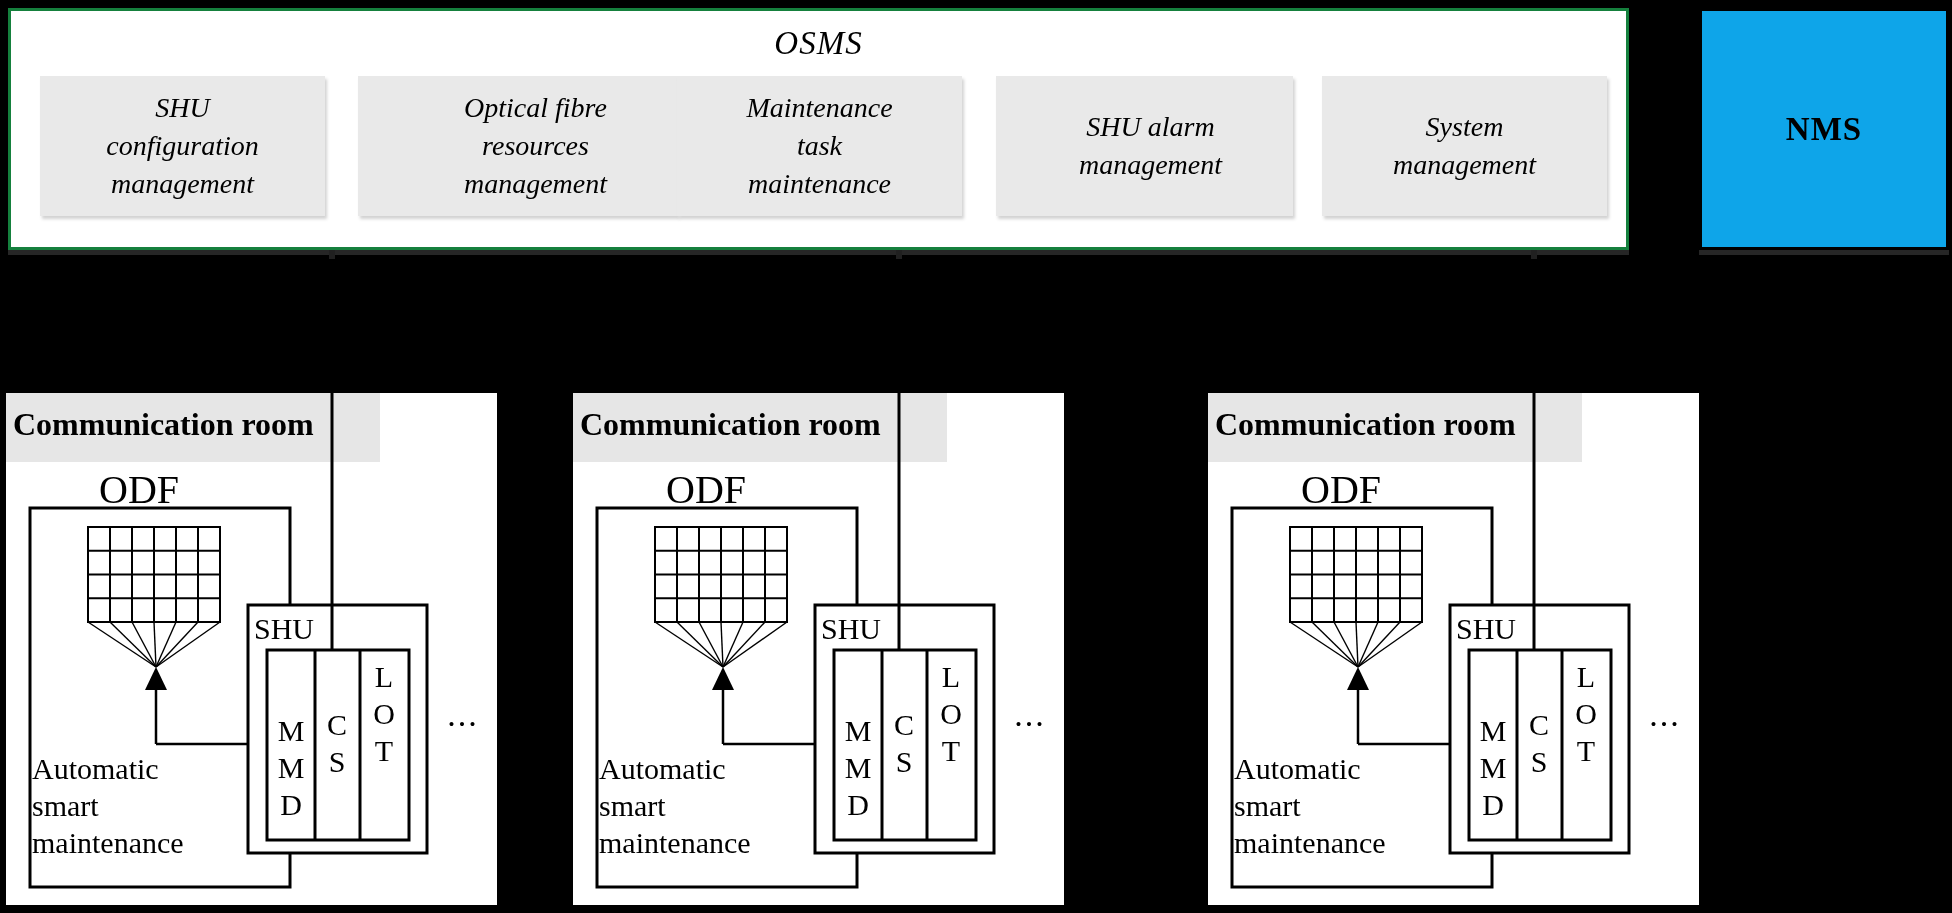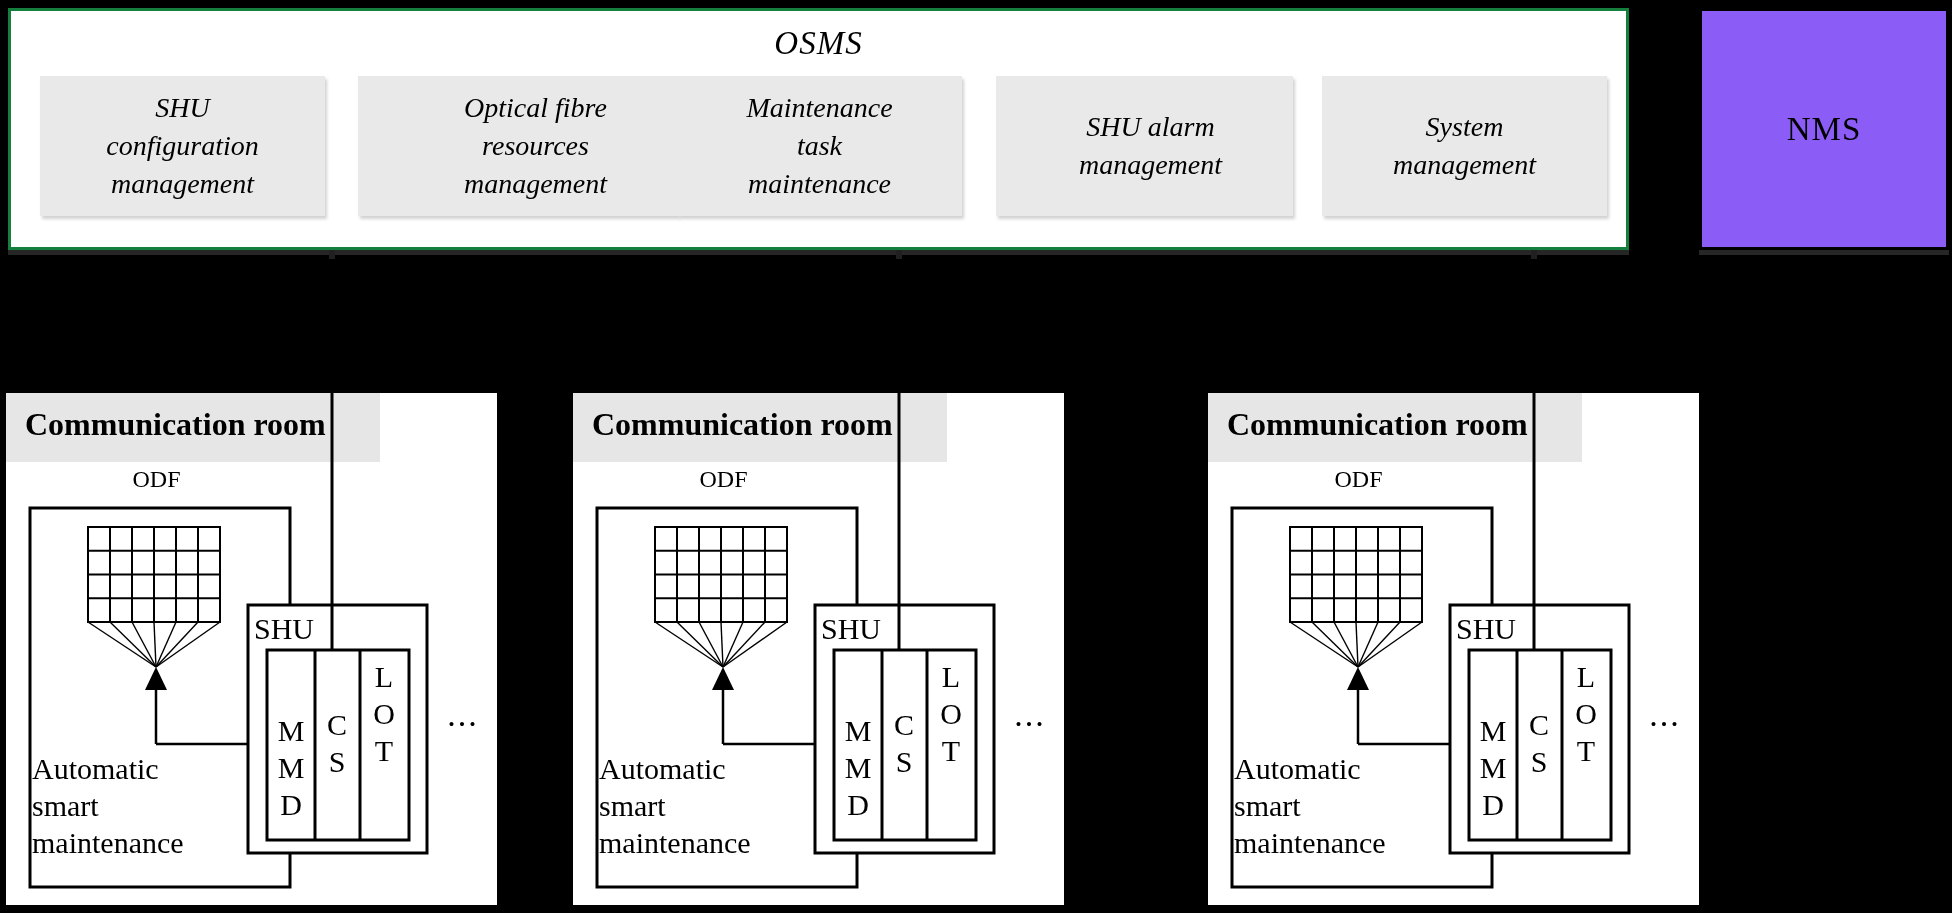--- a/index.html
+++ b/index.html
@@ -24,42 +24,42 @@
     top:65px;width:285px;height:140px;background:#e9e9e9;
     box-shadow:2px 3px 3px #d2d2d2;
     display:flex;align-items:center;justify-content:center;text-align:center;
     font-size:28px;line-height:38px;white-space:pre-line;
   }
   .tile1{left:29px;} .tile2{left:347px;padding-left:35px;} .tile3{left:666px;}
   .tile4{left:985px;padding-left:12px;} .tile5{left:1303px;margin-left:8px;}
 
   .nms-box{
     left:1699px;top:8px;width:250px;height:242px;
-    background:#8b5cf6;border:3px solid #000;box-sizing:border-box;
+    background:#0ea5e9;border:3px solid #000;box-sizing:border-box;
     display:flex;align-items:center;justify-content:center;
-    font-size:33px;letter-spacing:1px;
+    font-size:33px;letter-spacing:1px;font-weight:bold;
   }
   .underbar{top:250px;height:5px;background:#262626;}
   .underbar-osms{left:8px;width:1621px;}
   .underbar-nms{left:1699px;width:250px;}
   .stub{top:250px;width:6px;height:9px;background:#202020;}
   .nms-notch{left:1689px;top:118px;width:12px;height:9px;background:#000;}
 
   
   .room{
     top:390px;width:497px;height:518px;position:absolute;
     background:#fff;border:3px solid #000;box-sizing:border-box;
   }
   .room-rel{position:absolute;left:-3px;top:-3px;width:497px;height:518px;}
   .room-band{position:absolute;left:3px;top:3px;width:374px;height:69px;background:#e6e6e6;}
   .room-title{
     position:absolute;left:10px;top:16px;
-    font-weight:bold;font-size:32px;white-space:nowrap;margin-left:12px;
-  }
-  .odf-label{position:absolute;left:96px;top:76px;width:115px;text-align:center;font-size:24px;}
+    font-weight:bold;font-size:32px;white-space:nowrap;
+  }
+  .odf-label{position:absolute;left:96px;top:76px;width:115px;font-size:40px;}
   .room-art{position:absolute;left:0;top:0;}
   .shu-label{position:absolute;left:251px;top:222px;font-size:30px;}
   .card-letters{
     position:absolute;width:44px;text-align:center;
     font-size:30px;line-height:37px;white-space:pre-line;
   }
   .card-mmd{left:266px;top:322px;}
   .card-cs{left:312px;top:316px;}
   .card-lot{left:359px;top:268px;}
   .room-ellipsis{position:absolute;left:430px;top:306px;width:60px;text-align:center;font-size:34px;letter-spacing:2px;}

